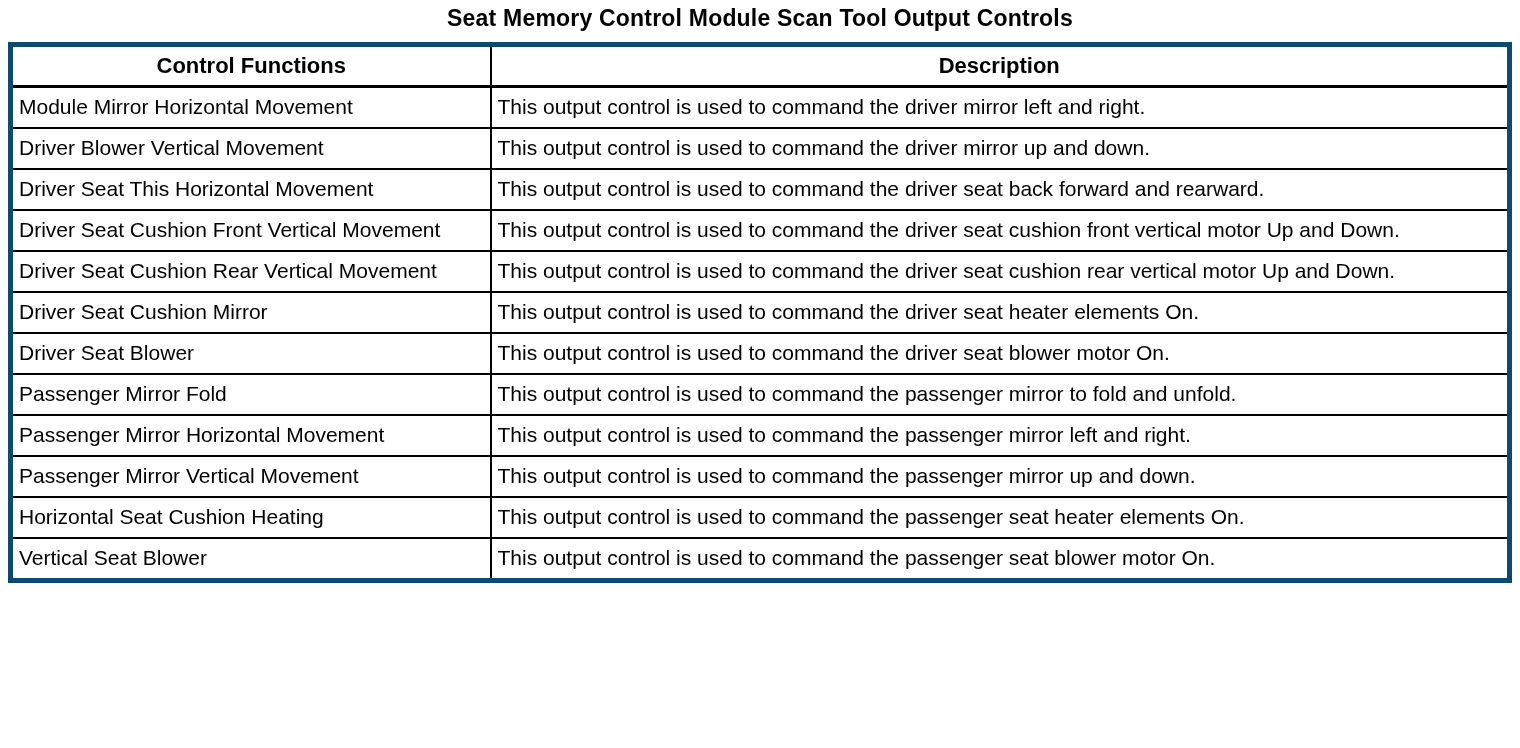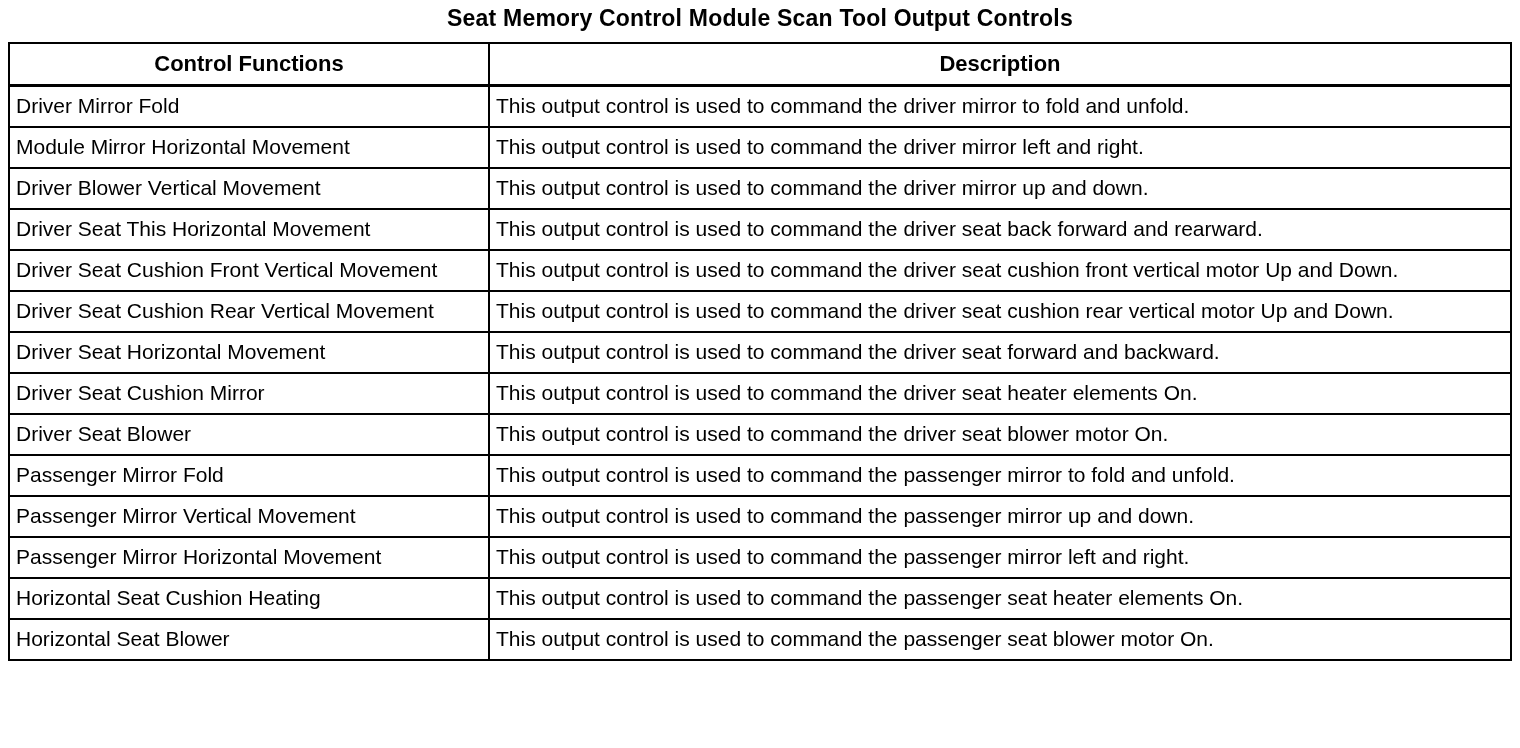--- a/index.html
+++ b/index.html
@@ -23,21 +23,21 @@
     font-size: 23px;
     line-height: 26px;
     margin: 0 0 11px 0;
     letter-spacing: 0.2px;
   }
   table.output-controls {
     border-collapse: collapse;
     table-layout: fixed;
     width: 1504px;
     margin-left: 8px;
-    border: 1px solid #0c4a6e;
+    border: 5px solid #0c4a6e;
   }
   table.output-controls col.c-function { width: 480px; }
   table.output-controls th,
   table.output-controls td {
     border: 2px solid #000000;
     box-sizing: border-box;
     overflow: hidden;
   }
   table.output-controls thead th {
     font-weight: bold;
@@ -69,70 +69,62 @@
       <col class="c-description">
     </colgroup>
     <thead>
       <tr>
         <th>Control Functions</th>
         <th>Description</th>
       </tr>
     </thead>
     <tbody id="table-body">
         <tr>
-          <td>Driver Mirror Fold</td>
-          <td>This output control is used to command the driver mirror to fold and unfold.</td>
-        </tr>
-        <tr>
           <td>Module Mirror Horizontal Movement</td>
           <td>This output control is used to command the driver mirror left and right.</td>
         </tr>
         <tr>
           <td>Driver Blower Vertical Movement</td>
           <td>This output control is used to command the driver mirror up and down.</td>
         </tr>
         <tr>
           <td>Driver Seat This Horizontal Movement</td>
           <td>This output control is used to command the driver seat back forward and rearward.</td>
         </tr>
         <tr>
           <td>Driver Seat Cushion Front Vertical Movement</td>
           <td>This output control is used to command the driver seat cushion front vertical motor Up and Down.</td>
         </tr>
         <tr>
           <td>Driver Seat Cushion Rear Vertical Movement</td>
           <td>This output control is used to command the driver seat cushion rear vertical motor Up and Down.</td>
         </tr>
         <tr>
-          <td>Driver Seat Horizontal Movement</td>
-          <td>This output control is used to command the driver seat forward and backward.</td>
-        </tr>
-        <tr>
           <td>Driver Seat Cushion Mirror</td>
           <td>This output control is used to command the driver seat heater elements On.</td>
         </tr>
         <tr>
           <td>Driver Seat Blower</td>
           <td>This output control is used to command the driver seat blower motor On.</td>
         </tr>
         <tr>
           <td>Passenger Mirror Fold</td>
           <td>This output control is used to command the passenger mirror to fold and unfold.</td>
         </tr>
         <tr>
+          <td>Passenger Mirror Horizontal Movement</td>
+          <td>This output control is used to command the passenger mirror left and right.</td>
+        </tr>
+        <tr>
           <td>Passenger Mirror Vertical Movement</td>
           <td>This output control is used to command the passenger mirror up and down.</td>
-        </tr>
-        <tr>
-          <td>Passenger Mirror Horizontal Movement</td>
-          <td>This output control is used to command the passenger mirror left and right.</td>
         </tr>
         <tr>
           <td>Horizontal Seat Cushion Heating</td>
           <td>This output control is used to command the passenger seat heater elements On.</td>
         </tr>
         <tr>
-          <td>Horizontal Seat Blower</td>
+          <td>Vertical Seat Blower</td>
           <td>This output control is used to command the passenger seat blower motor On.</td>
         </tr>
       </tbody>
   </table>
 </div>
 
 </body></html>

